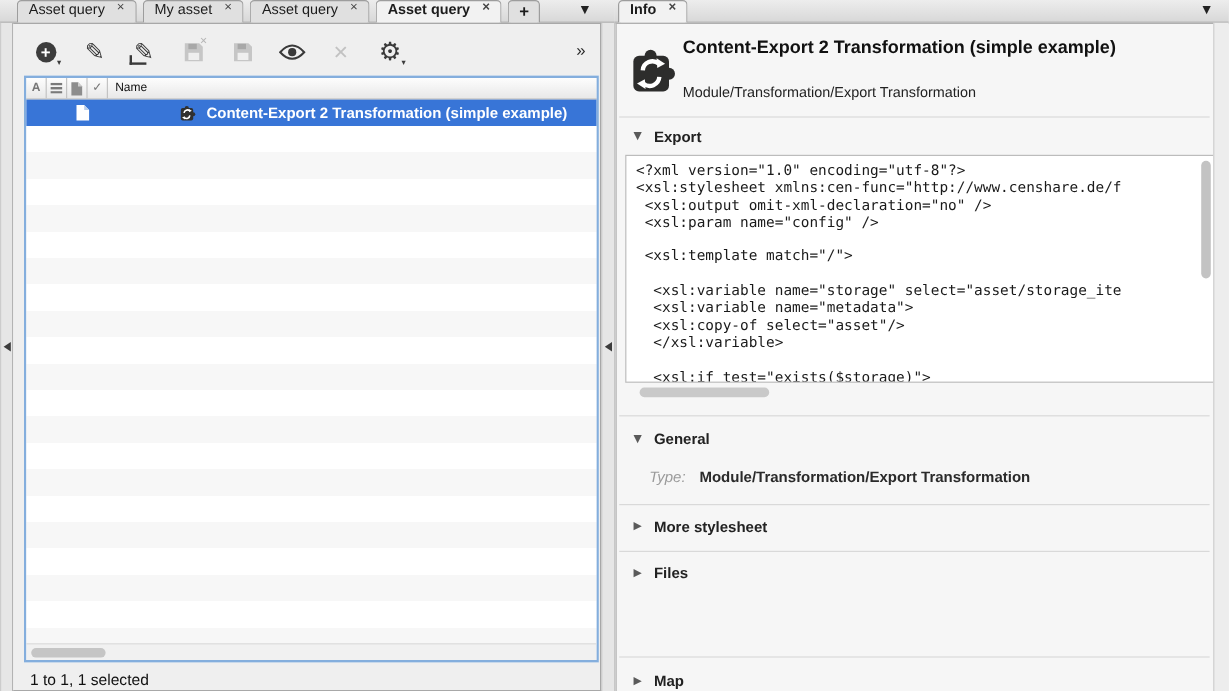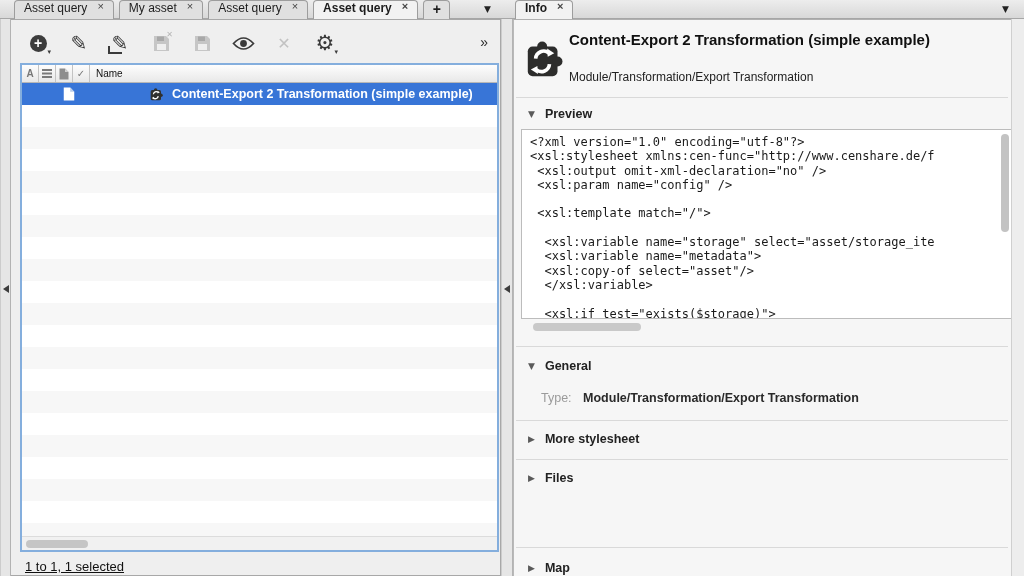--- a/index.html
+++ b/index.html
@@ -54,21 +54,21 @@
                   background:linear-gradient(#fdfdfd,#e8e8e8); border-bottom:1px solid #b7b7b7; }
   .hcell { width:17px; display:flex; align-items:center; justify-content:center;
            border-right:1px solid #c3c3c3; color:#777; font-size:10px; font-weight:bold; }
   .hname { flex:1; display:flex; align-items:center; padding-left:6px; font-size:10px; font-weight:normal; color:#111; }
   #selected-row { height:22px; background:#3875d7; display:flex; align-items:center; cursor:default; }
   #selected-row .rowtext { color:#fff; font-weight:bold; font-size:12.5px; margin-left:7px; white-space:nowrap; }
   .stripes { flex:1; background:repeating-linear-gradient(180deg,#ffffff 0 22px,#f7f7f7 22px 44px); }
   .hscroll { height:14px; background:#f1f1f1; border-top:1px solid #dcdcdc; position:relative; }
   .hscroll .thumb { position:absolute; top:3px; height:8px; background:#c5c5c5; border-radius:4px; }
   #table-hthumb { left:4px; width:62px; }
-  #status-text { position:absolute; left:14px; top:539px; font-size:13px; color:#111;text-decoration:underline; }
+  #status-text { position:absolute; left:14px; top:539px; font-size:13px; color:#111; }
 
   
   #right-panel { position:absolute; left:513px; top:19px; width:511px; height:557px;
                  background:#f6f6f6; border-top:1px solid #b0b0b0; border-left:1px solid #b9b9b9; }
   #right-edge { position:absolute; left:1011px; top:19px; width:13px; height:557px; background:#ededed; border-left:1px solid #cfcfcf; }
   #info-big-icon { position:absolute; left:9px; top:15px; }
   #info-title { position:absolute; left:55px; top:10px; width:400px; font-size:15px; font-weight:bold; line-height:19px; color:#111; }
   #info-subtitle { position:absolute; left:55px; top:50px; font-size:12px; color:#222; }
   .hr { position:absolute; left:2px; right:16px; border-top:1px solid #d9d9d9; }
   .section-head { position:absolute; left:14px; display:flex; align-items:center; gap:10px;
@@ -77,21 +77,21 @@
 
   #code-box { position:absolute; left:7px; top:109px; width:492px; height:190px;
               background:#fff; border:1px solid #bcbcbc; overflow:hidden; padding:5px 14px 0 8px; }
   .cl { font-family:"DejaVu Sans Mono", monospace; font-size:12px; line-height:14.3px;
         white-space:pre; color:#1a1a1a; }
   #code-vthumb { position:absolute; right:3px; top:4px; width:8px; height:98px; background:#c3c3c3; border-radius:4px; }
   #code-hscroll { position:absolute; left:7px; top:301px; width:492px; height:12px; }
   #code-hthumb { position:absolute; left:12px; top:2px; width:108px; height:8px; background:#c9c9c9; border-radius:4px; }
 
   #type-row { position:absolute; left:27px; top:371px; font-size:12.5px; }
-  #type-label { color:#9b9b9b; margin-right:8px; }
+  #type-label { color:#9b9b9b; margin-right:8px;font-style:italic; }
   #type-value { color:#2a2a2a; font-weight:bold; }
 
   
   .page-ico { display:inline-block; }
 </style>
 </head>
 <body>
 
 <div id="left-tabbar" class="tabbar">
   <div class="tabs">
@@ -238,21 +238,21 @@
     <path d="M13.8 15.2 a4.2 4.2 0 0 1 -6.9 2.9" stroke="#fff" stroke-width="1.9" fill="none"></path>
     <path d="M7.8 20.4 l-3.7 -2.4 l3.4 -1.8 z" fill="#fff"></path>
   </svg>
   <div id="info-title">Content-Export 2 Transformation (simple example)</div>
   <div id="info-subtitle">Module/Transformation/Export Transformation</div>
 
   <div class="hr" style="top:77px;"></div>
 
   <div class="section-head" style="top:87px;">
     <span class="tri glyph">▼</span>
-    <span>Preview</span>
+    <span>Export</span>
   </div>
 
   <div id="code-box">
     <div class="cl">&lt;?xml version="1.0" encoding="utf-8"?&gt;</div>
     <div class="cl">&lt;xsl:stylesheet xmlns:cen-func="http://www.censhare.de/f</div>
     <div class="cl"> &lt;xsl:output omit-xml-declaration="no" /&gt;</div>
     <div class="cl"> &lt;xsl:param name="config" /&gt;</div>
     <div class="cl">&nbsp;</div>
     <div class="cl"> &lt;xsl:template match="/"&gt;</div>
     <div class="cl">&nbsp;</div>

